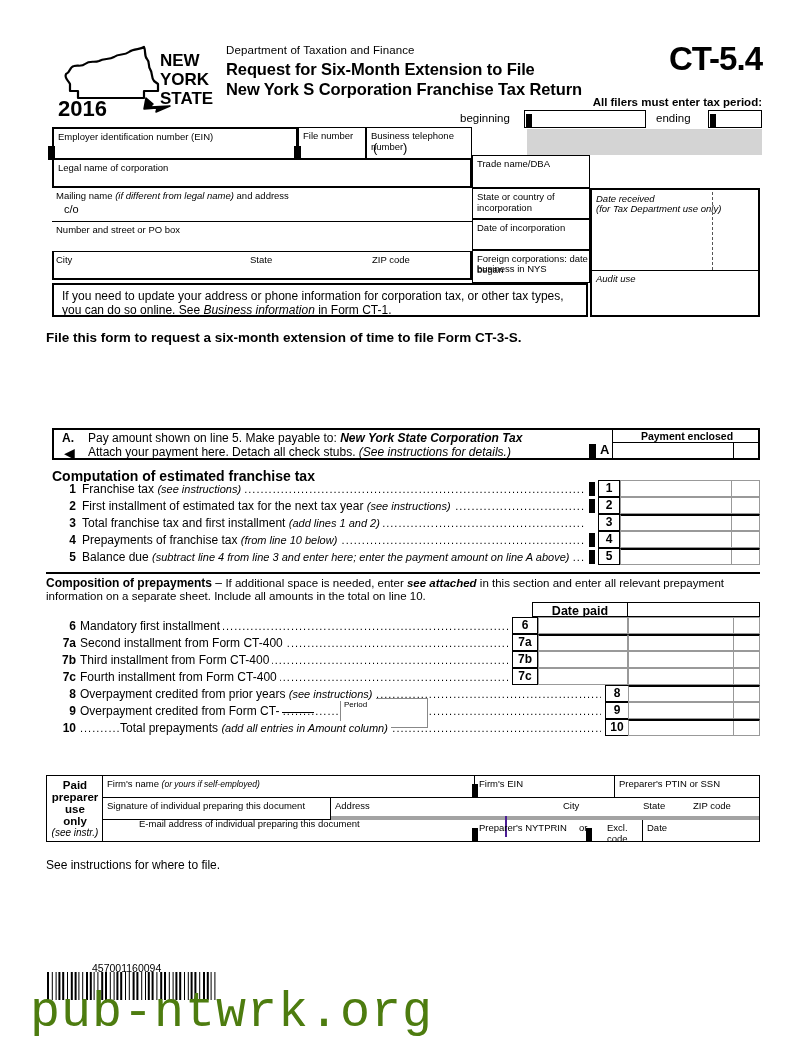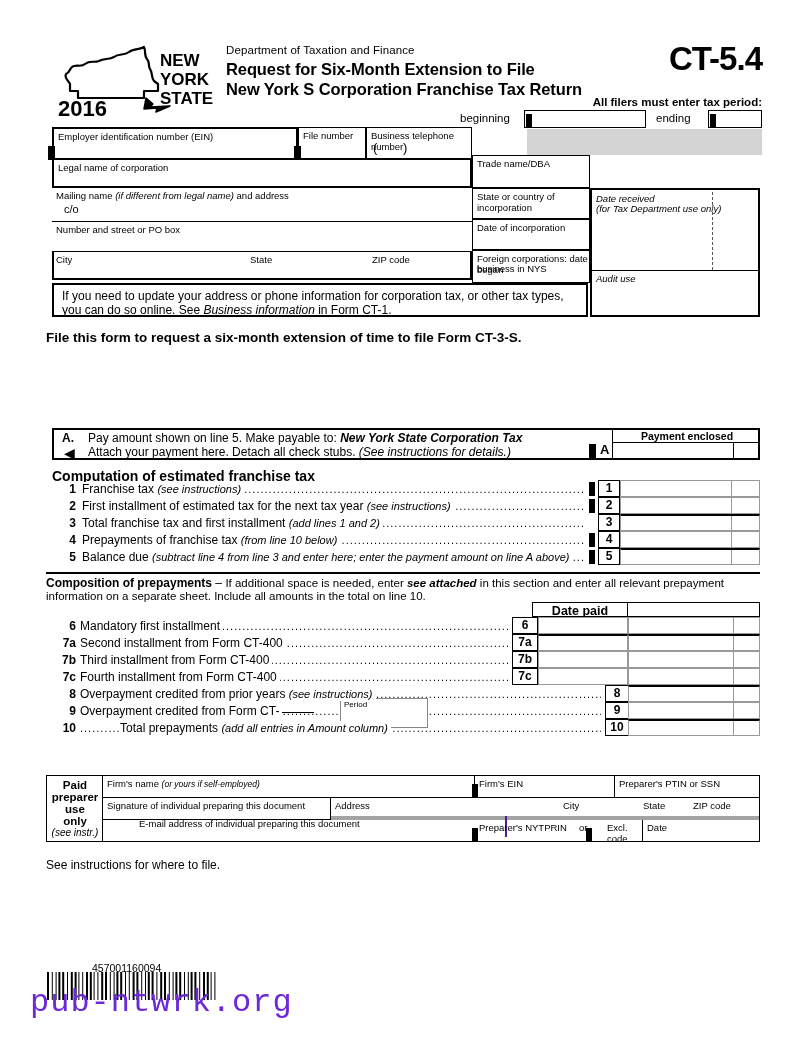--- a/index.html
+++ b/index.html
@@ -66,21 +66,21 @@
   
   #prep { position:absolute; left:46px; top:775px; width:714px; height:67px; border:1px solid #000; }
   #prep-left { position:absolute; left:0; top:0; width:56px; height:65px; border-right:1px solid #000; }
   .prep-l { position:absolute; width:56px; text-align:center; font-size:11.5px; font-weight:bold; }
 
   .see-instr { left:46px; top:858px; font-size:12px; }
 
   
   #barcode-num { left:92px; top:962px; font-size:10.5px; }
   #barcode { left:47px; top:972px; width:169px; height:28px; }
-  #watermark { left:30px; top:984px; font-size:32px; color:#6d28d9;
+  #watermark { left:30px; top:984px; font-size:50px; color:#4d7c0f;
                font-family:"Liberation Mono", monospace; letter-spacing:1px; }
 </style>
 </head>
 <body>
 
 <div class="page">
 
   <div class="abs" id="logo">
     <svg width="160" height="82" viewBox="0 0 160 82">
       <path d="M12 48 C10 44 6 42 8 38 C13 36 11 31 16 30 C20 29 24 31 27 28

